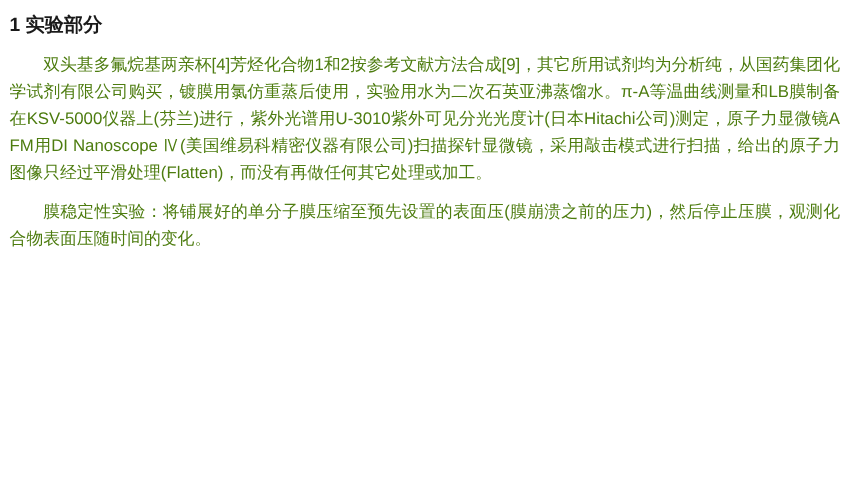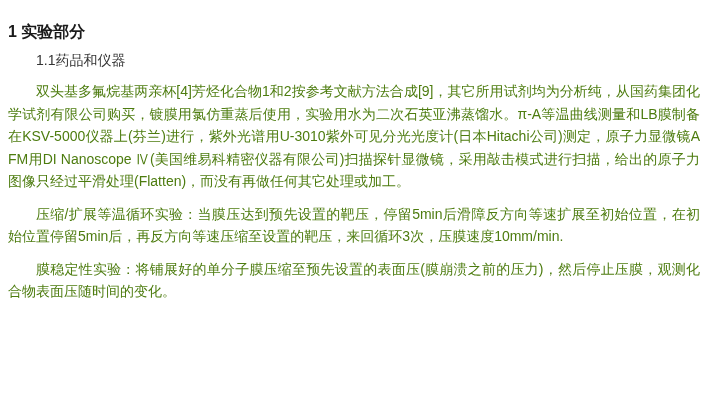--- a/index.html
+++ b/index.html
@@ -8,21 +8,21 @@
     background: #ffffff;
     width: 706px;
     height: 420px;
     overflow: hidden;
     font-family: "Liberation Sans", sans-serif;
   }
   .doc {
     box-sizing: border-box;
     width: 706px;
     height: 420px;
-    padding: 20px 6px 0 8px;
+    padding: 10px 6px 0 8px;
     overflow: hidden;
   }
   h1.title {
     font-size: 16px;
     line-height: 20px;
     font-weight: bold;
     color: #1a1a1a;
     margin: 2px 0 8px 0;
   }
   p.sub {
@@ -41,22 +41,20 @@
     text-align: justify;
     word-break: break-all;
   }
 </style>
 </head>
 <body>
 
 <div class="doc">
   <h1 class="title">1 实验部分</h1>
 
-  <p class="sub">1.1药品和仪器</p>
 
   <p class="para">双头基多氟烷基两亲杯[4]芳烃化合物1和2按参考文献方法合成[9]，其它所用试剂均为分析纯，从国药集团化学试剂有限公司购买，镀膜用氯仿重蒸后使用，实验用水为二次石英亚沸蒸馏水。π-A等温曲线测量和LB膜制备在KSV-5000仪器上(芬兰)进行，紫外光谱用U-3010紫外可见分光光度计(日本Hitachi公司)测定，原子力显微镜AFM用DI Nanoscope Ⅳ(美国维易科精密仪器有限公司)扫描探针显微镜，采用敲击模式进行扫描，给出的原子力图像只经过平滑处理(Flatten)，而没有再做任何其它处理或加工。</p>
 
 
 
-  <p class="para">压缩/扩展等温循环实验：当膜压达到预先设置的靶压，停留5min后滑障反方向等速扩展至初始位置，在初始位置停留5min后，再反方向等速压缩至设置的靶压，来回循环3次，压膜速度10mm/min.</p>
 
   <p class="para">膜稳定性实验：将铺展好的单分子膜压缩至预先设置的表面压(膜崩溃之前的压力)，然后停止压膜，观测化合物表面压随时间的变化。</p>
 </div>
 
 </body></html>

